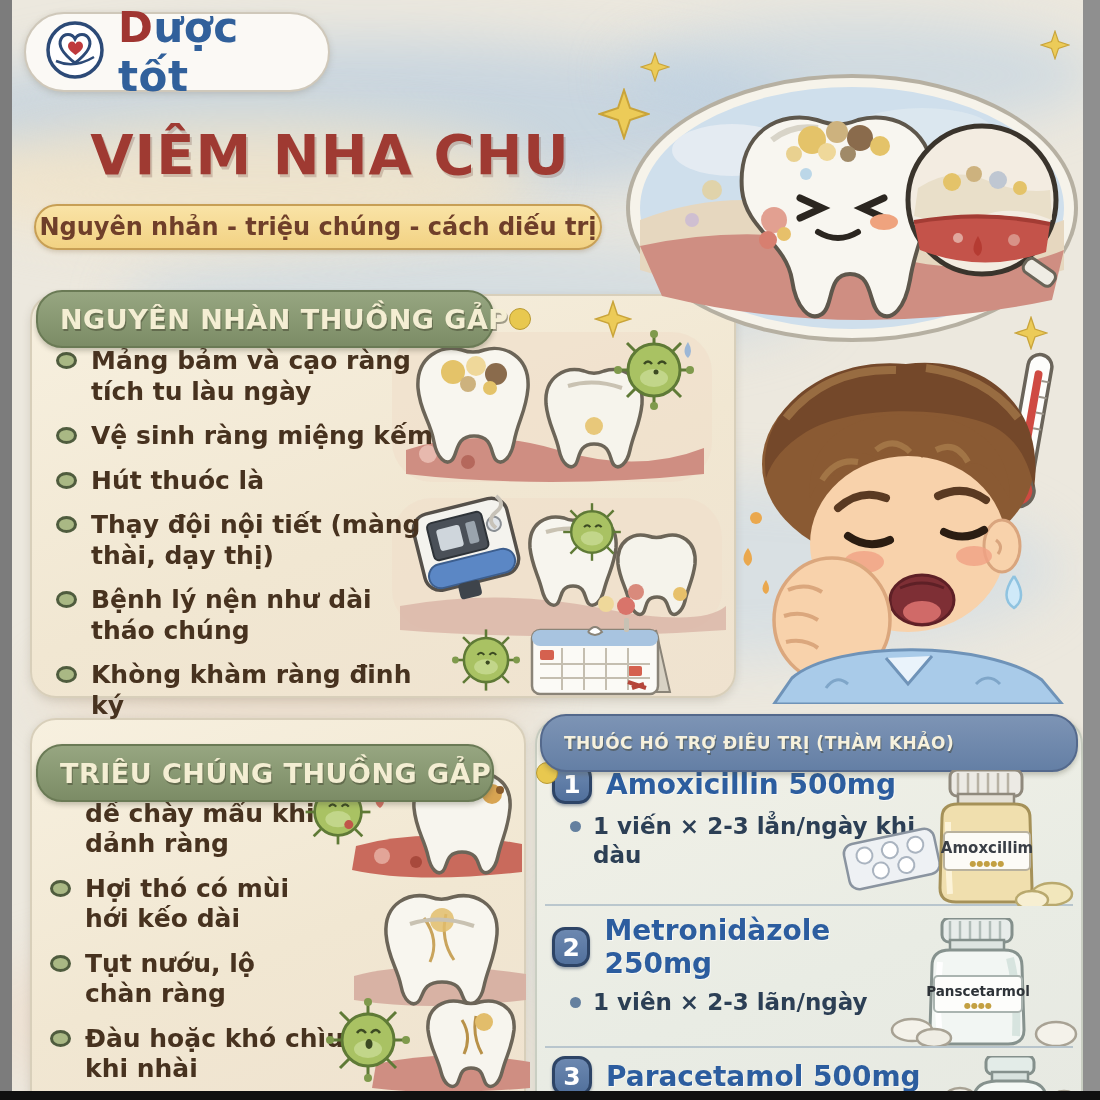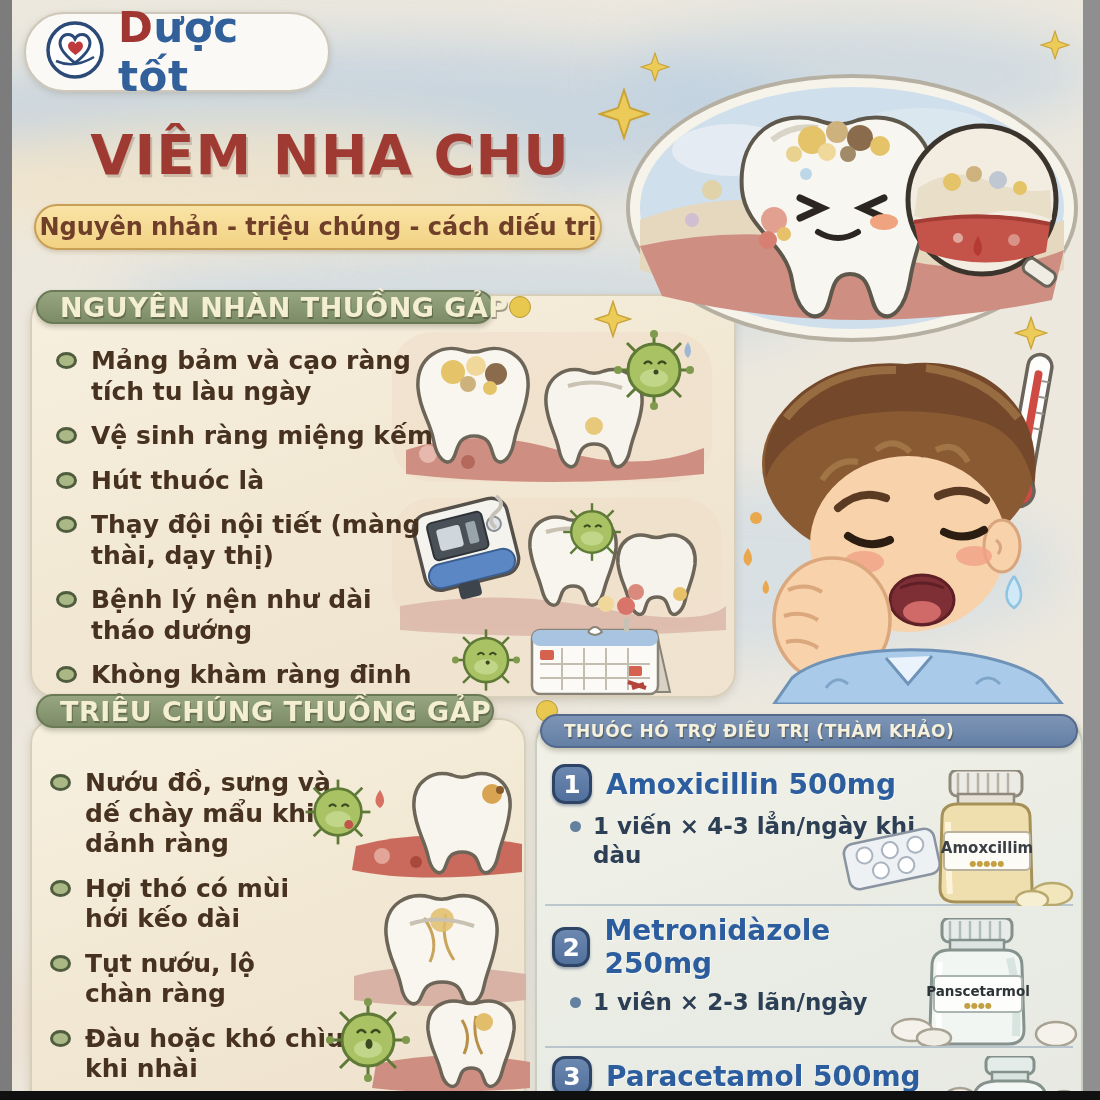--- a/index.html
+++ b/index.html
@@ -44,21 +44,21 @@
   .sparkle{position:absolute;z-index:6;}
 
   
   .card{position:absolute;background:linear-gradient(160deg,#f7f0df 0%,#f1e7d2 55%,#efe2cf 100%);
     border:2px solid #d8cfba;border-radius:26px;box-shadow:0 3px 8px rgba(110,100,80,.2);}
   .card.causes{left:30px;top:294px;width:706px;height:404px;}
   .card.symptoms{left:30px;top:718px;width:496px;height:400px;}
   .card.meds{left:535px;top:718px;width:548px;height:400px;
     background:linear-gradient(160deg,#f2f1e7 0%,#e9ece4 60%,#e7e9e2 100%);border-color:#c9cec2;}
 
-  .section-pill{position:absolute;height:34px;border-radius:26px;display:flex;align-items:center;
+  .section-pill{position:absolute;height:58px;border-radius:26px;display:flex;align-items:center;
     z-index:12;padding:0 16px 0 22px;box-shadow:0 3px 5px rgba(80,80,60,.3);}
   .section-pill.green{background:linear-gradient(#97a681,#7c8c66);border:2px solid #6a7a55;}
   .section-pill.blue{background:linear-gradient(#7d94b5,#647fa5);border:2px solid #54698c;}
   .section-pill .pill-text{font-weight:bold;color:#f4eed3;letter-spacing:.5px;
     text-shadow:1px 2px 0 rgba(60,60,40,.45);white-space:nowrap;}
   .section-pill.green .pill-text{font-size:27px;}
   .section-pill.blue .pill-text{font-size:17px;color:#f6f1dd;}
   .pill-dot{width:22px;height:22px;border-radius:50%;background:#e8c84f;border:1px solid #b99a33;
     margin-left:auto;flex:0 0 auto;}
 
@@ -204,21 +204,21 @@
     <div class="bitem">
         <span class="bdot"></span>
         <span class="btext">Hút thuóc là</span>
       </div>
     <div class="bitem">
         <span class="bdot"></span>
         <span class="btext">Thạy đội nội tiết (màng thài, dạy thị)</span>
       </div>
     <div class="bitem">
         <span class="bdot"></span>
-        <span class="btext">Bệnh lý nện như dài tháo dướng</span>
+        <span class="btext">Bệnh lý nện như dài tháo chúng</span>
       </div>
     <div class="bitem">
         <span class="bdot"></span>
         <span class="btext" style="max-width:420px">Khòng khàm ràng đinh ký</span>
       </div>
   </div>
 
   <div class="scene-bg" style="left:392px;top:332px;width:320px;height:150px;"></div>
   <div class="illus" style="left:398px;top:330px;">
     <svg width="310" height="156" viewBox="0 0 310 156">
@@ -394,21 +394,21 @@
       <path d="M40 232 q6 10 0 14 q-7 -4 0 -14" fill="#eaa84e"></path>
       <circle cx="30" cy="170" r="6" fill="#eaa84e"></circle>
 
       <path d="M66 330 C110 292 260 292 316 332 L336 356 L48 356 Z" fill="#a9cbe9" stroke="#6f93b8" stroke-width="3"></path>
       <path d="M160 310 L182 336 L206 308" fill="#eaf3fb" stroke="#6f93b8" stroke-width="3"></path>
       <path d="M100 340 q10 -14 22 -4 M250 336 q12 -12 24 0" stroke="#7fa6c9" stroke-width="3" fill="none"></path>
     </svg>
   </div>
 
   <div class="card symptoms"></div>
-  <div class="section-pill green" style="left:36px;top:694px;width:458px;gap:45px;">
+  <div class="section-pill green" style="left:36px;top:744px;width:458px;gap:45px;">
     <span class="pill-text">TRIÊU CHÚNG THUỒNG GẢP</span>
     <span class="pill-dot"></span>
   </div>
   <div class="blist sym" style="left:50px;top:768px;width:320px;">
     <div class="bitem">
         <span class="bdot"></span>
         <span class="btext" style="max-width:250px">Nướu đồ, sưng và dế chày mẩu khi dảnh ràng</span>
       </div>
     <div class="bitem">
         <span class="bdot"></span>
@@ -498,21 +498,21 @@
   </div>
 
   <div class="med-item" style="left:552px;top:764px;width:380px;">
     <div class="med-head">
       <span class="med-badge">1</span>
       <span class="med-name">Amoxicillin 500mg</span>
     </div>
     <div class="med-notes">
       <div class="mnote">
           <span class="mdot"></span>
-          <span class="mtext" style="max-width:360px">1 viến × 4-3 lẳn/ngày khi dàu</span>
+          <span class="mtext" style="max-width:360px">1 viến × 2-3 lẳn/ngày khi dàu</span>
         </div>
     </div>
   </div>
 
   <div class="illus" style="left:836px;top:770px;z-index:12;">
     <svg width="240" height="136" viewBox="0 0 240 136">
       <g transform="translate(6,76) rotate(-12)">
         <rect x="0" y="0" width="92" height="46" rx="10" fill="#eef1f4" stroke="#8a94a0" stroke-width="2.5"></rect>
         <circle cx="20" cy="14" r="8" fill="#fff" stroke="#aab4c0" stroke-width="2"></circle>
         <circle cx="46" cy="14" r="8" fill="#fff" stroke="#aab4c0" stroke-width="2"></circle>

